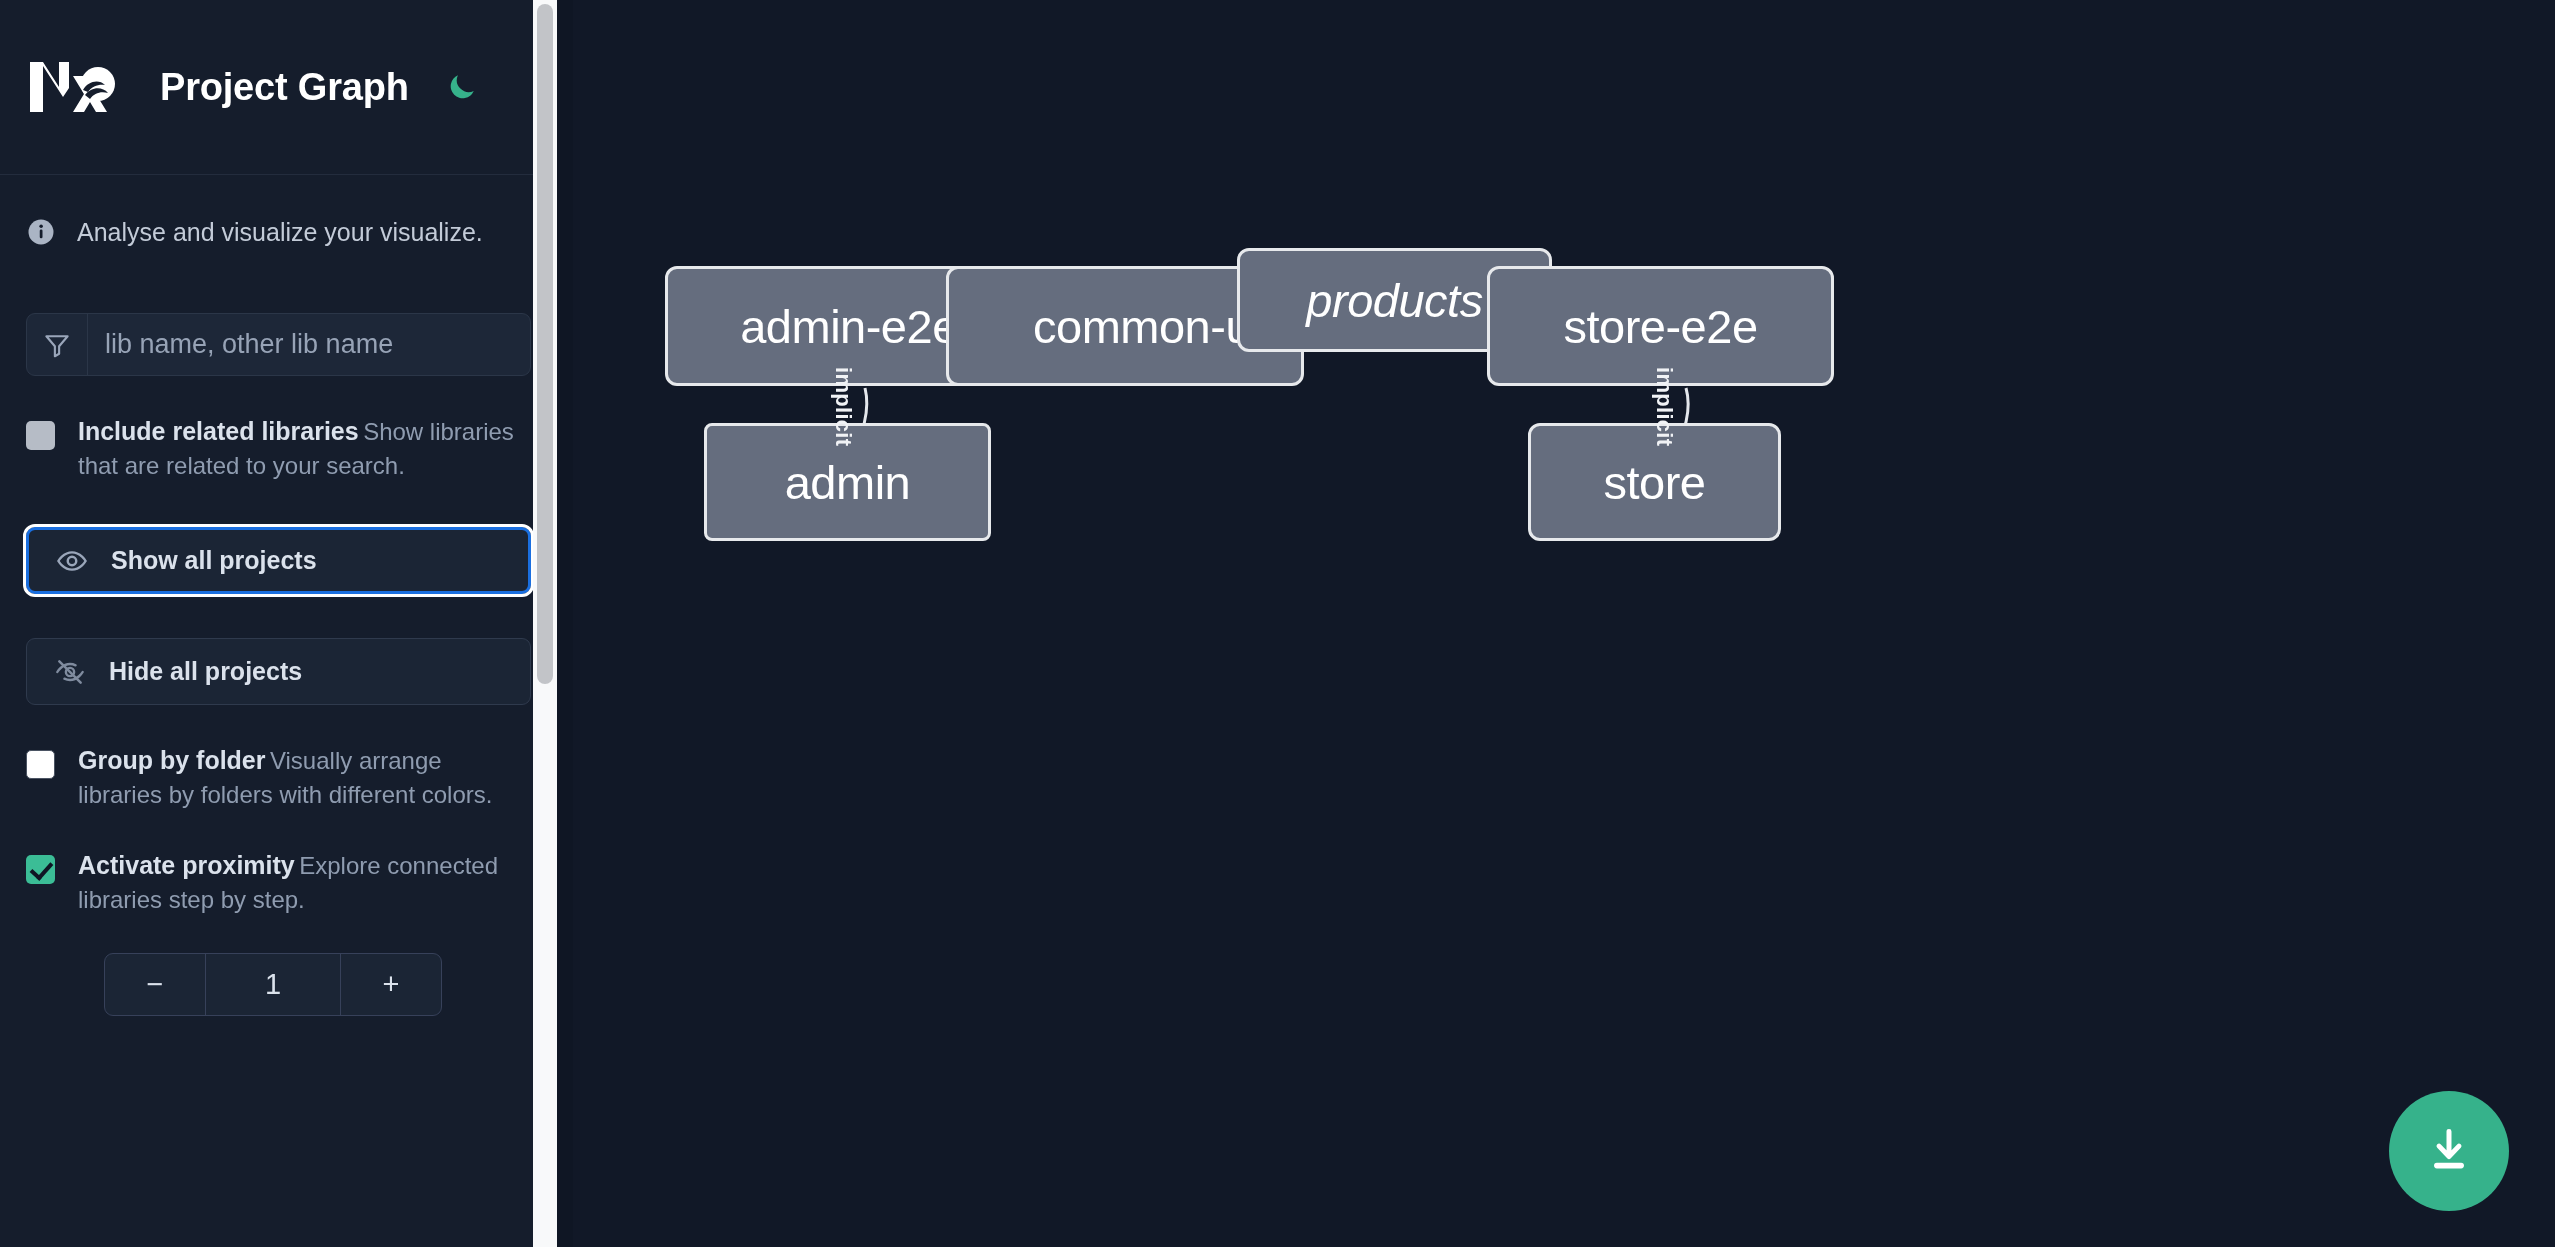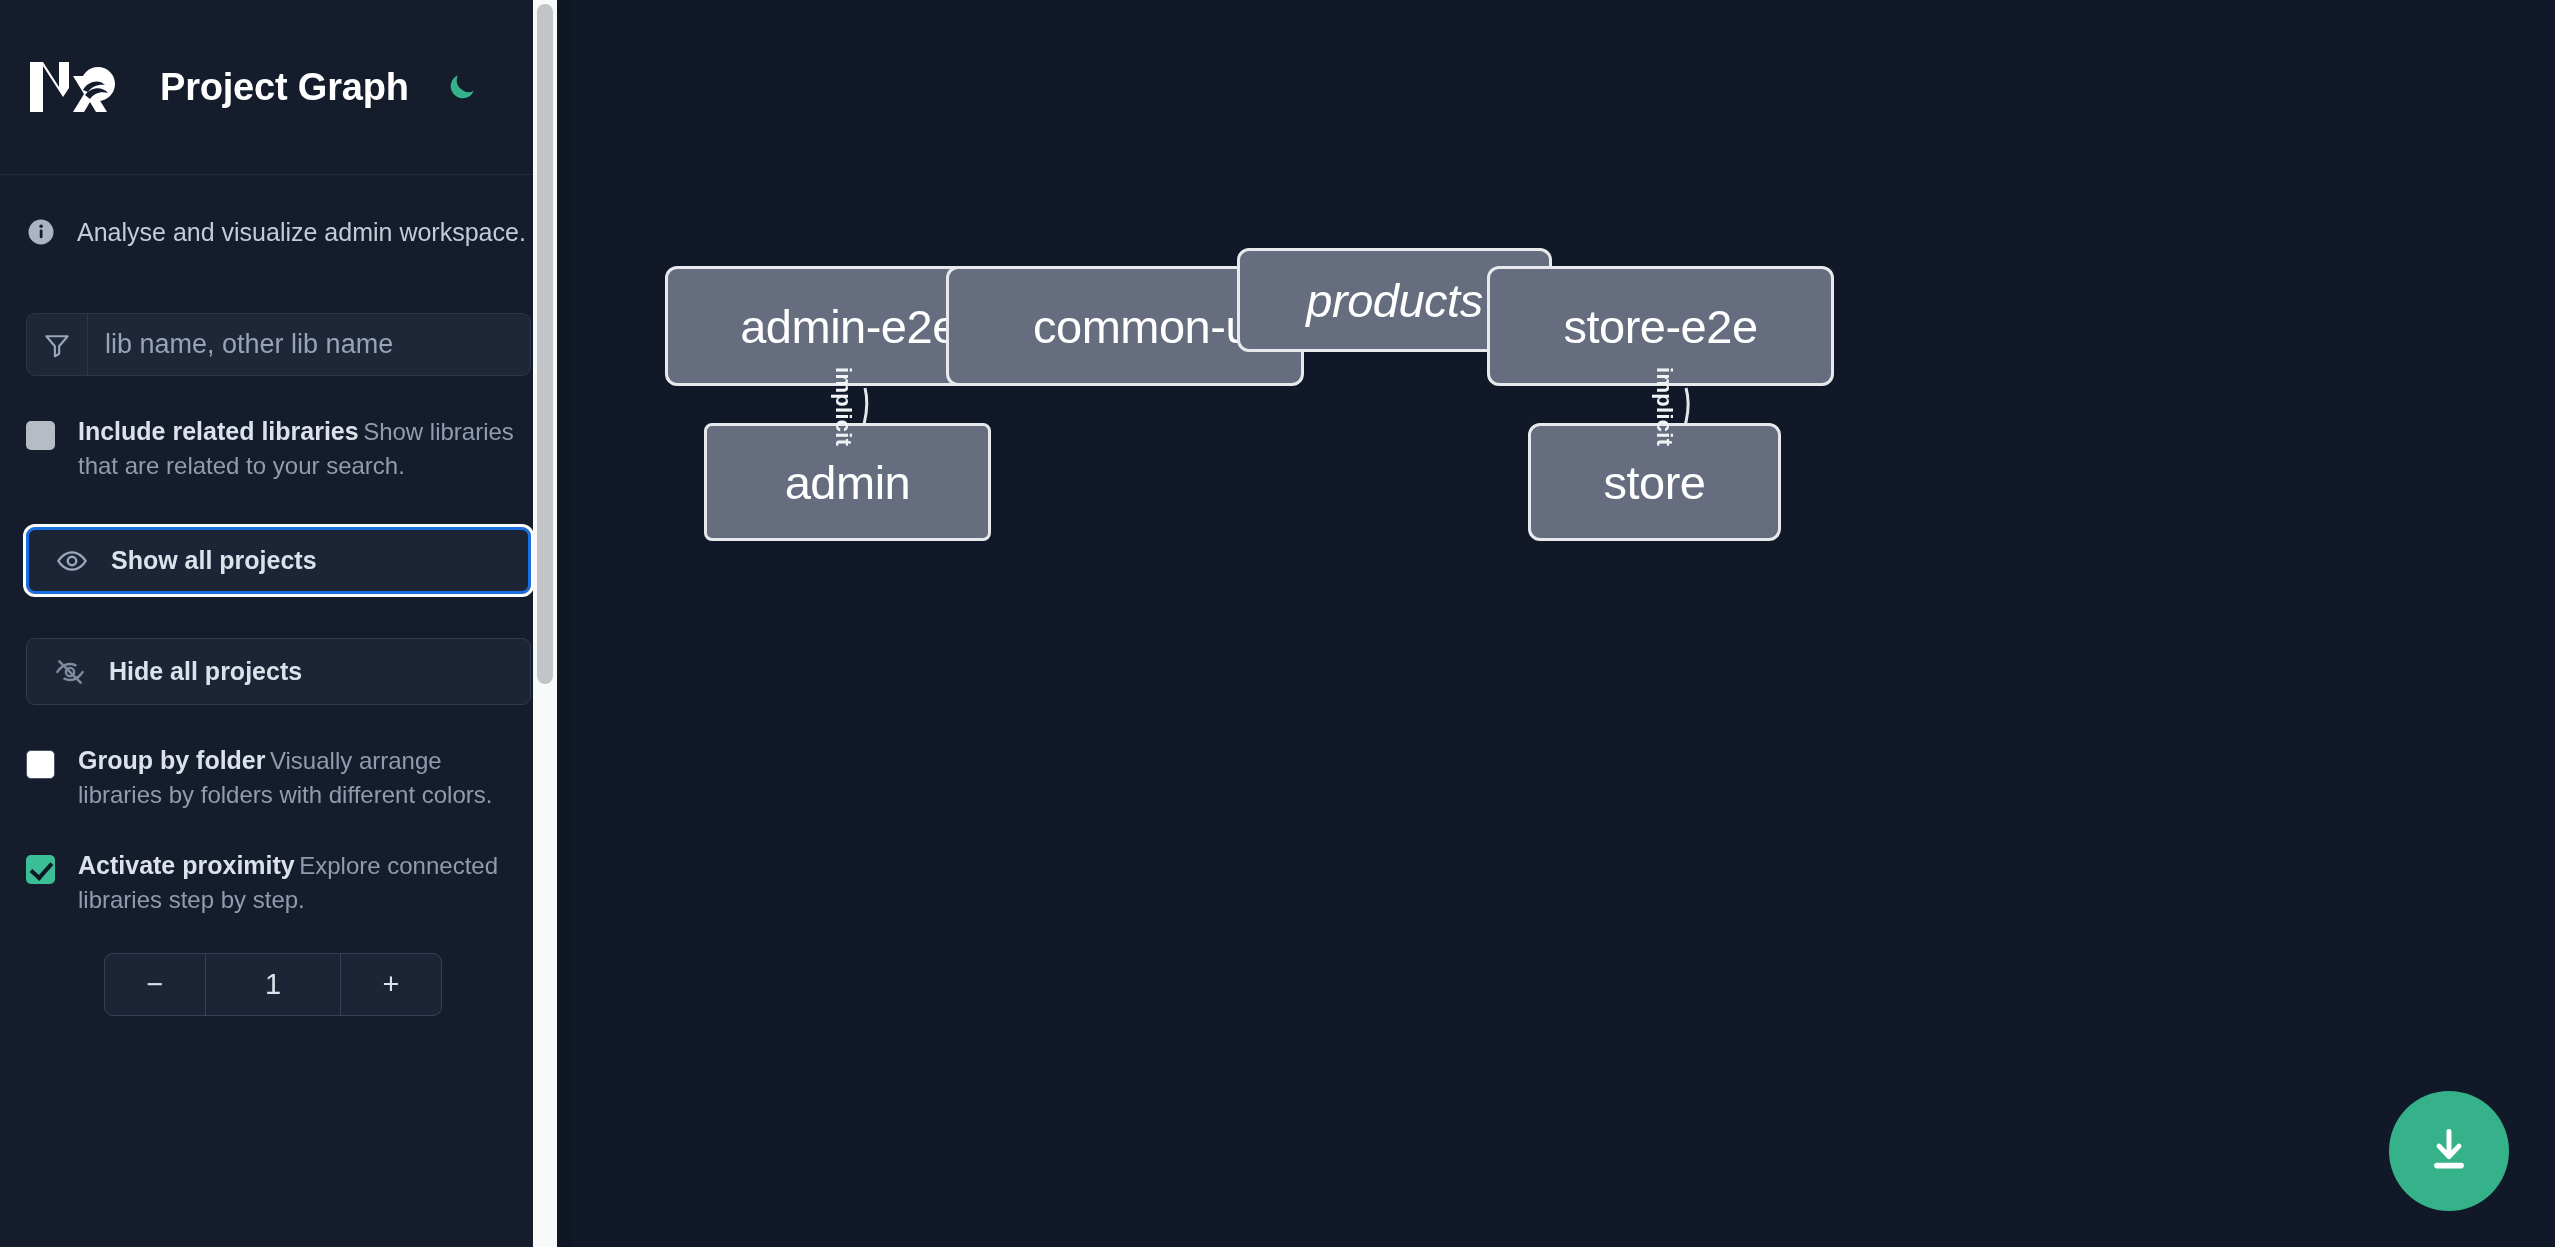--- a/index.html
+++ b/index.html
@@ -210,21 +210,21 @@
     <div class="sb-body">
 
       <div class="tagline">
         <span class="info-icon">
           <svg viewBox="0 0 24 24" width="30" height="30" aria-hidden="true">
             <circle cx="12" cy="12" r="10" fill="#aab4c4"></circle>
             <rect x="11" y="10" width="2.2" height="7" rx="1" fill="#151d2c"></rect>
             <circle cx="12.1" cy="7.3" r="1.4" fill="#151d2c"></circle>
           </svg>
         </span>
-        <span>Analyse and visualize admin workspace.</span>
+        <span>Analyse and visualize your visualize.</span>
       </div>
 
       <div class="search-wrap">
         <span class="search-icon-box">
           <svg viewBox="0 0 24 24" width="30" height="30" aria-hidden="true">
             <path d="M3.5 5h17l-6.8 8v6l-3.4 2v-8z" fill="none" stroke="#9aa6ba" stroke-width="1.7" stroke-linejoin="round"></path>
           </svg>
         </span>
         <input class="search-input" type="text" placeholder="lib name, other lib name" style="">
       </div>

